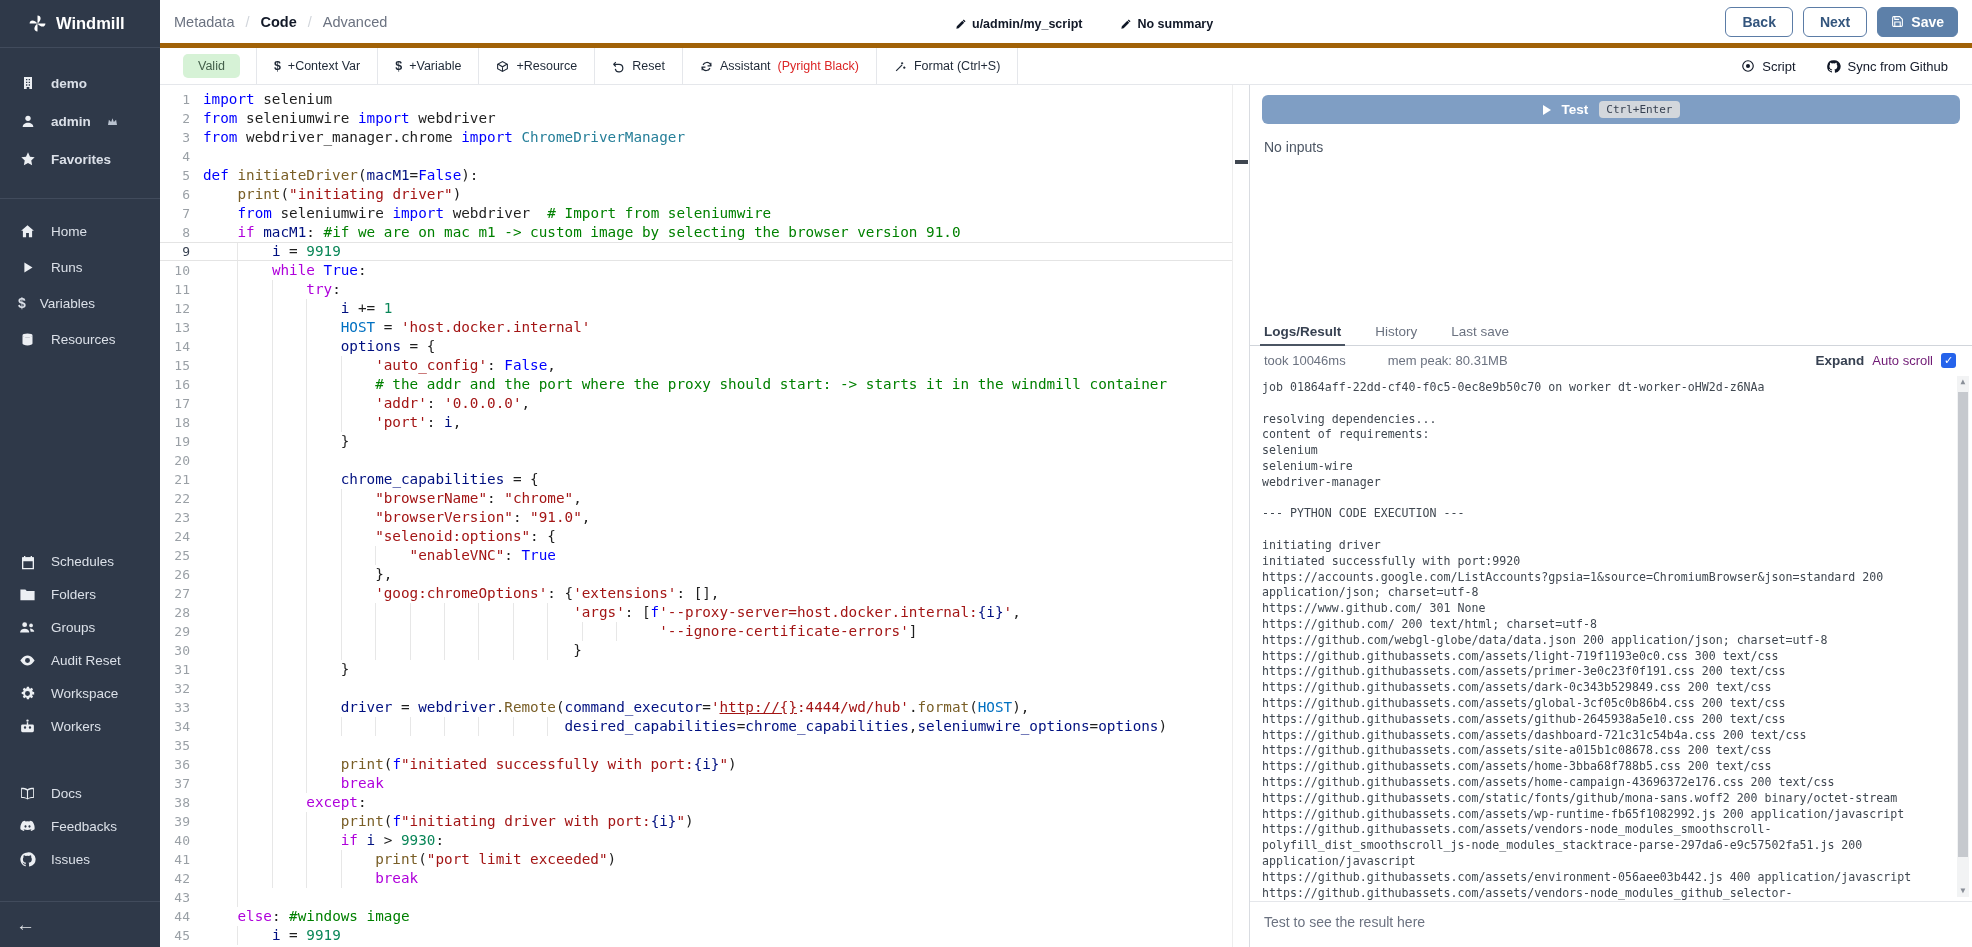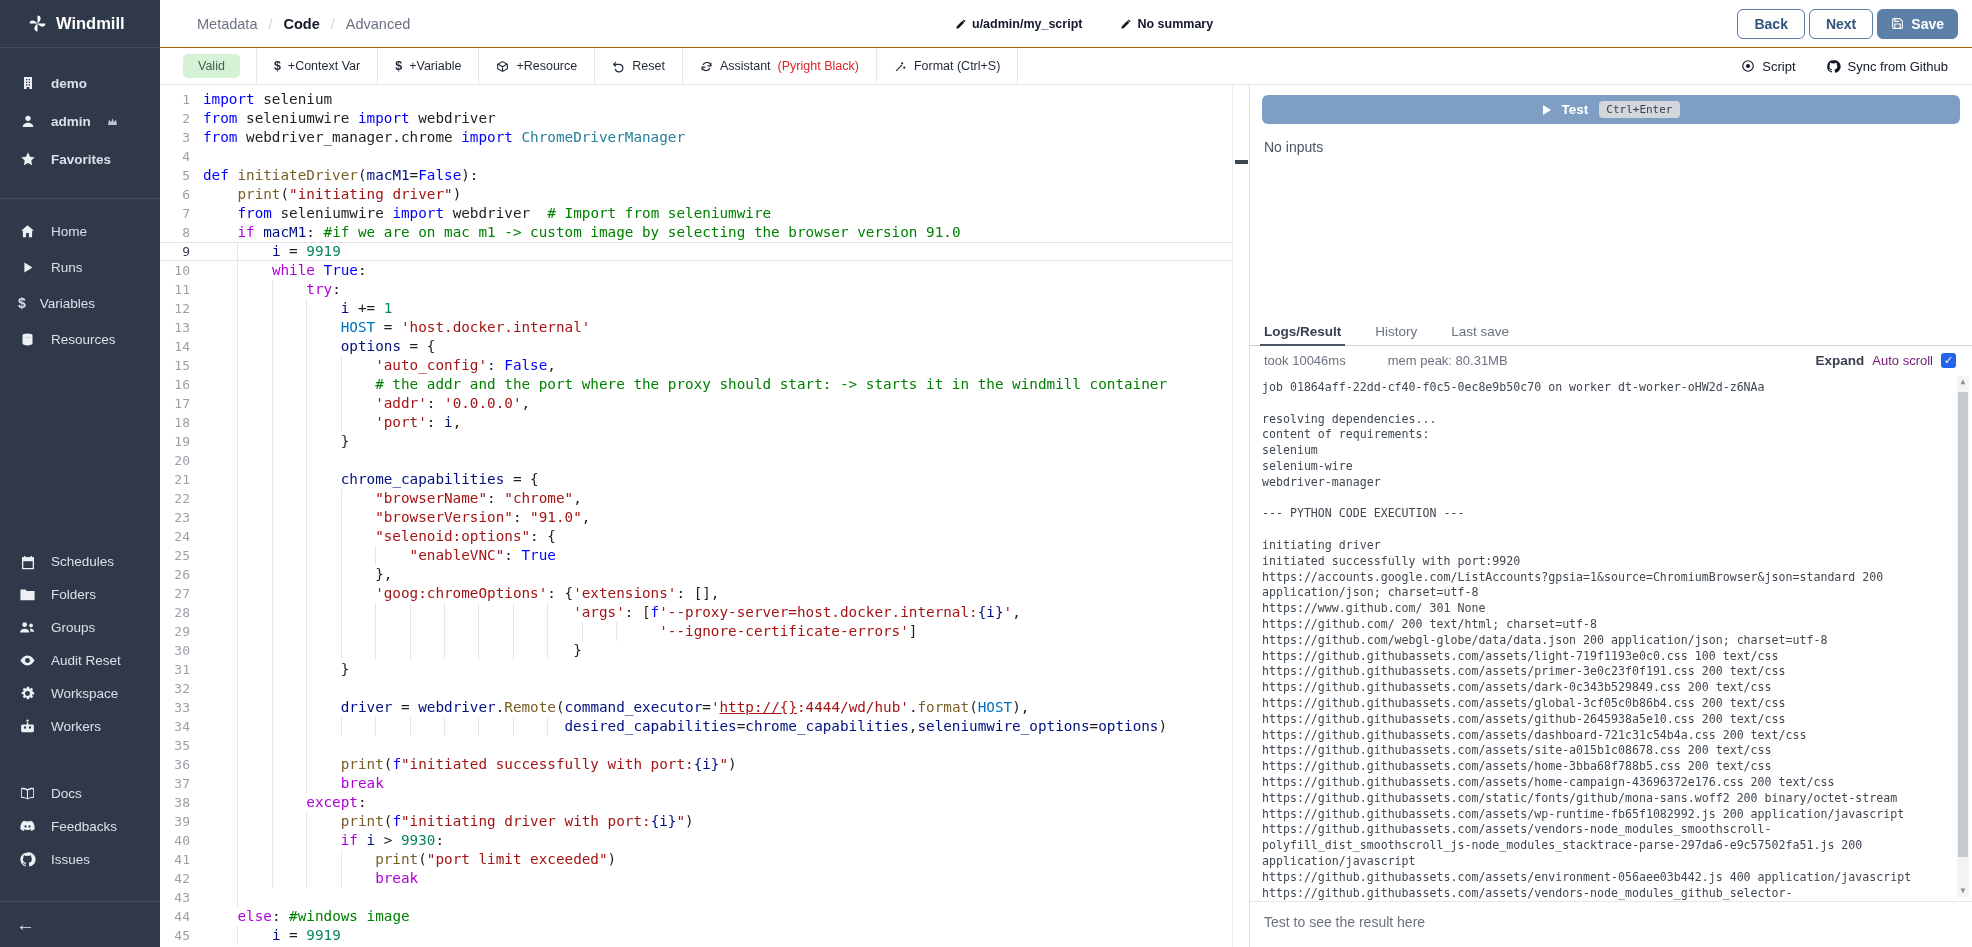--- a/index.html
+++ b/index.html
@@ -25,30 +25,30 @@
   .sb-ico { width:19px; display:flex; justify-content:center; align-items:center; color:#eceff3; }
   .sb-ico svg { display:block; }
   .txt-ico { font-weight:700; font-size:14px; }
   .crown { margin-left:2px; display:flex; color:#b9c2cf; }
   .sb-footer { margin-top:auto; border-top:1px solid #414b5c; height:46px; display:flex; align-items:center; padding-left:16px; }
   .collapse-arrow { color:#e5e7eb; font-size:19px; cursor:pointer; }
 
   
   .main { flex:1; display:flex; flex-direction:column; min-width:0; }
 
-  .topbar { height:48px; flex-shrink:0; background:#fff; border-bottom:1px solid #a16207;
-            display:flex; align-items:center; position:relative; padding:0 14px 0 37px; }
+  .topbar { height:48px; flex-shrink:0; background:#fff; border-bottom:5px solid #a16207;
+            display:flex; align-items:center; position:relative; padding:0 14px 0 14px; }
   .tabs { display:flex; align-items:center; gap:11px; font-size:14.5px; color:#6b7280; }
   .tab { cursor:pointer; }
   .tab.active { color:#111827; font-weight:700; }
   .tab-sep { color:#d1d5db; }
   .path-group { position:absolute; left:795px; top:0; height:48px; display:flex; align-items:center; gap:38px; }
   .path-item { display:flex; align-items:center; gap:6px; font-size:12.5px; font-weight:700; color:#111827; cursor:pointer; }
   .path-item svg { display:block; }
-  .top-actions { margin-left:auto; display:flex; align-items:center; gap:4px; }
+  .top-actions { margin-left:auto; display:flex; align-items:center; gap:10px; }
   .btn-outline { background:#fff; border:1.5px solid #5b7ca6; color:#33557d; border-radius:6px;
                  padding:6px 16px; font-size:14px; font-weight:600; cursor:pointer; font-family:inherit; }
   .btn-save { background:#5d80a9; border:1.5px solid #5d80a9; color:#fff; border-radius:6px;
               padding:6px 13px; font-size:14px; font-weight:600; cursor:pointer; font-family:inherit;
               display:flex; align-items:center; gap:7px; }
 
   .toolbar { height:37px; flex-shrink:0; background:#fff; border-bottom:1px solid #e5e7eb;
              display:flex; align-items:stretch; padding-left:23px; }
   .valid-badge { align-self:center; background:#d6f2d6; color:#44604b; font-size:12.5px;
                  padding:5px 15px; border-radius:5px; margin-right:16px; }
@@ -608,21 +608,21 @@
               <div class="log-line">webdriver-manager</div>
               <div class="log-line"></div>
               <div class="log-line">--- PYTHON CODE EXECUTION ---</div>
               <div class="log-line"></div>
               <div class="log-line">initiating driver</div>
               <div class="log-line">initiated successfully with port:9920</div>
               <div class="log-line">https://accounts.google.com/ListAccounts?gpsia=1&amp;source=ChromiumBrowser&amp;json=standard 200 application/json; charset=utf-8</div>
               <div class="log-line">https://www.github.com/ 301 None</div>
               <div class="log-line">https://github.com/ 200 text/html; charset=utf-8</div>
               <div class="log-line">https://github.com/webgl-globe/data/data.json 200 application/json; charset=utf-8</div>
-              <div class="log-line">https://github.githubassets.com/assets/light-719f1193e0c0.css 100 text/css</div>
+              <div class="log-line">https://github.githubassets.com/assets/light-719f1193e0c0.css 300 text/css</div>
               <div class="log-line">https://github.githubassets.com/assets/primer-3e0c23f0f191.css 200 text/css</div>
               <div class="log-line">https://github.githubassets.com/assets/dark-0c343b529849.css 200 text/css</div>
               <div class="log-line">https://github.githubassets.com/assets/global-3cf05c0b86b4.css 200 text/css</div>
               <div class="log-line">https://github.githubassets.com/assets/github-2645938a5e10.css 200 text/css</div>
               <div class="log-line">https://github.githubassets.com/assets/dashboard-721c31c54b4a.css 200 text/css</div>
               <div class="log-line">https://github.githubassets.com/assets/site-a015b1c08678.css 200 text/css</div>
               <div class="log-line">https://github.githubassets.com/assets/home-3bba68f788b5.css 200 text/css</div>
               <div class="log-line">https://github.githubassets.com/assets/home-campaign-43696372e176.css 200 text/css</div>
               <div class="log-line">https://github.githubassets.com/static/fonts/github/mona-sans.woff2 200 binary/octet-stream</div>
               <div class="log-line">https://github.githubassets.com/assets/wp-runtime-fb65f1082992.js 200 application/javascript</div>

